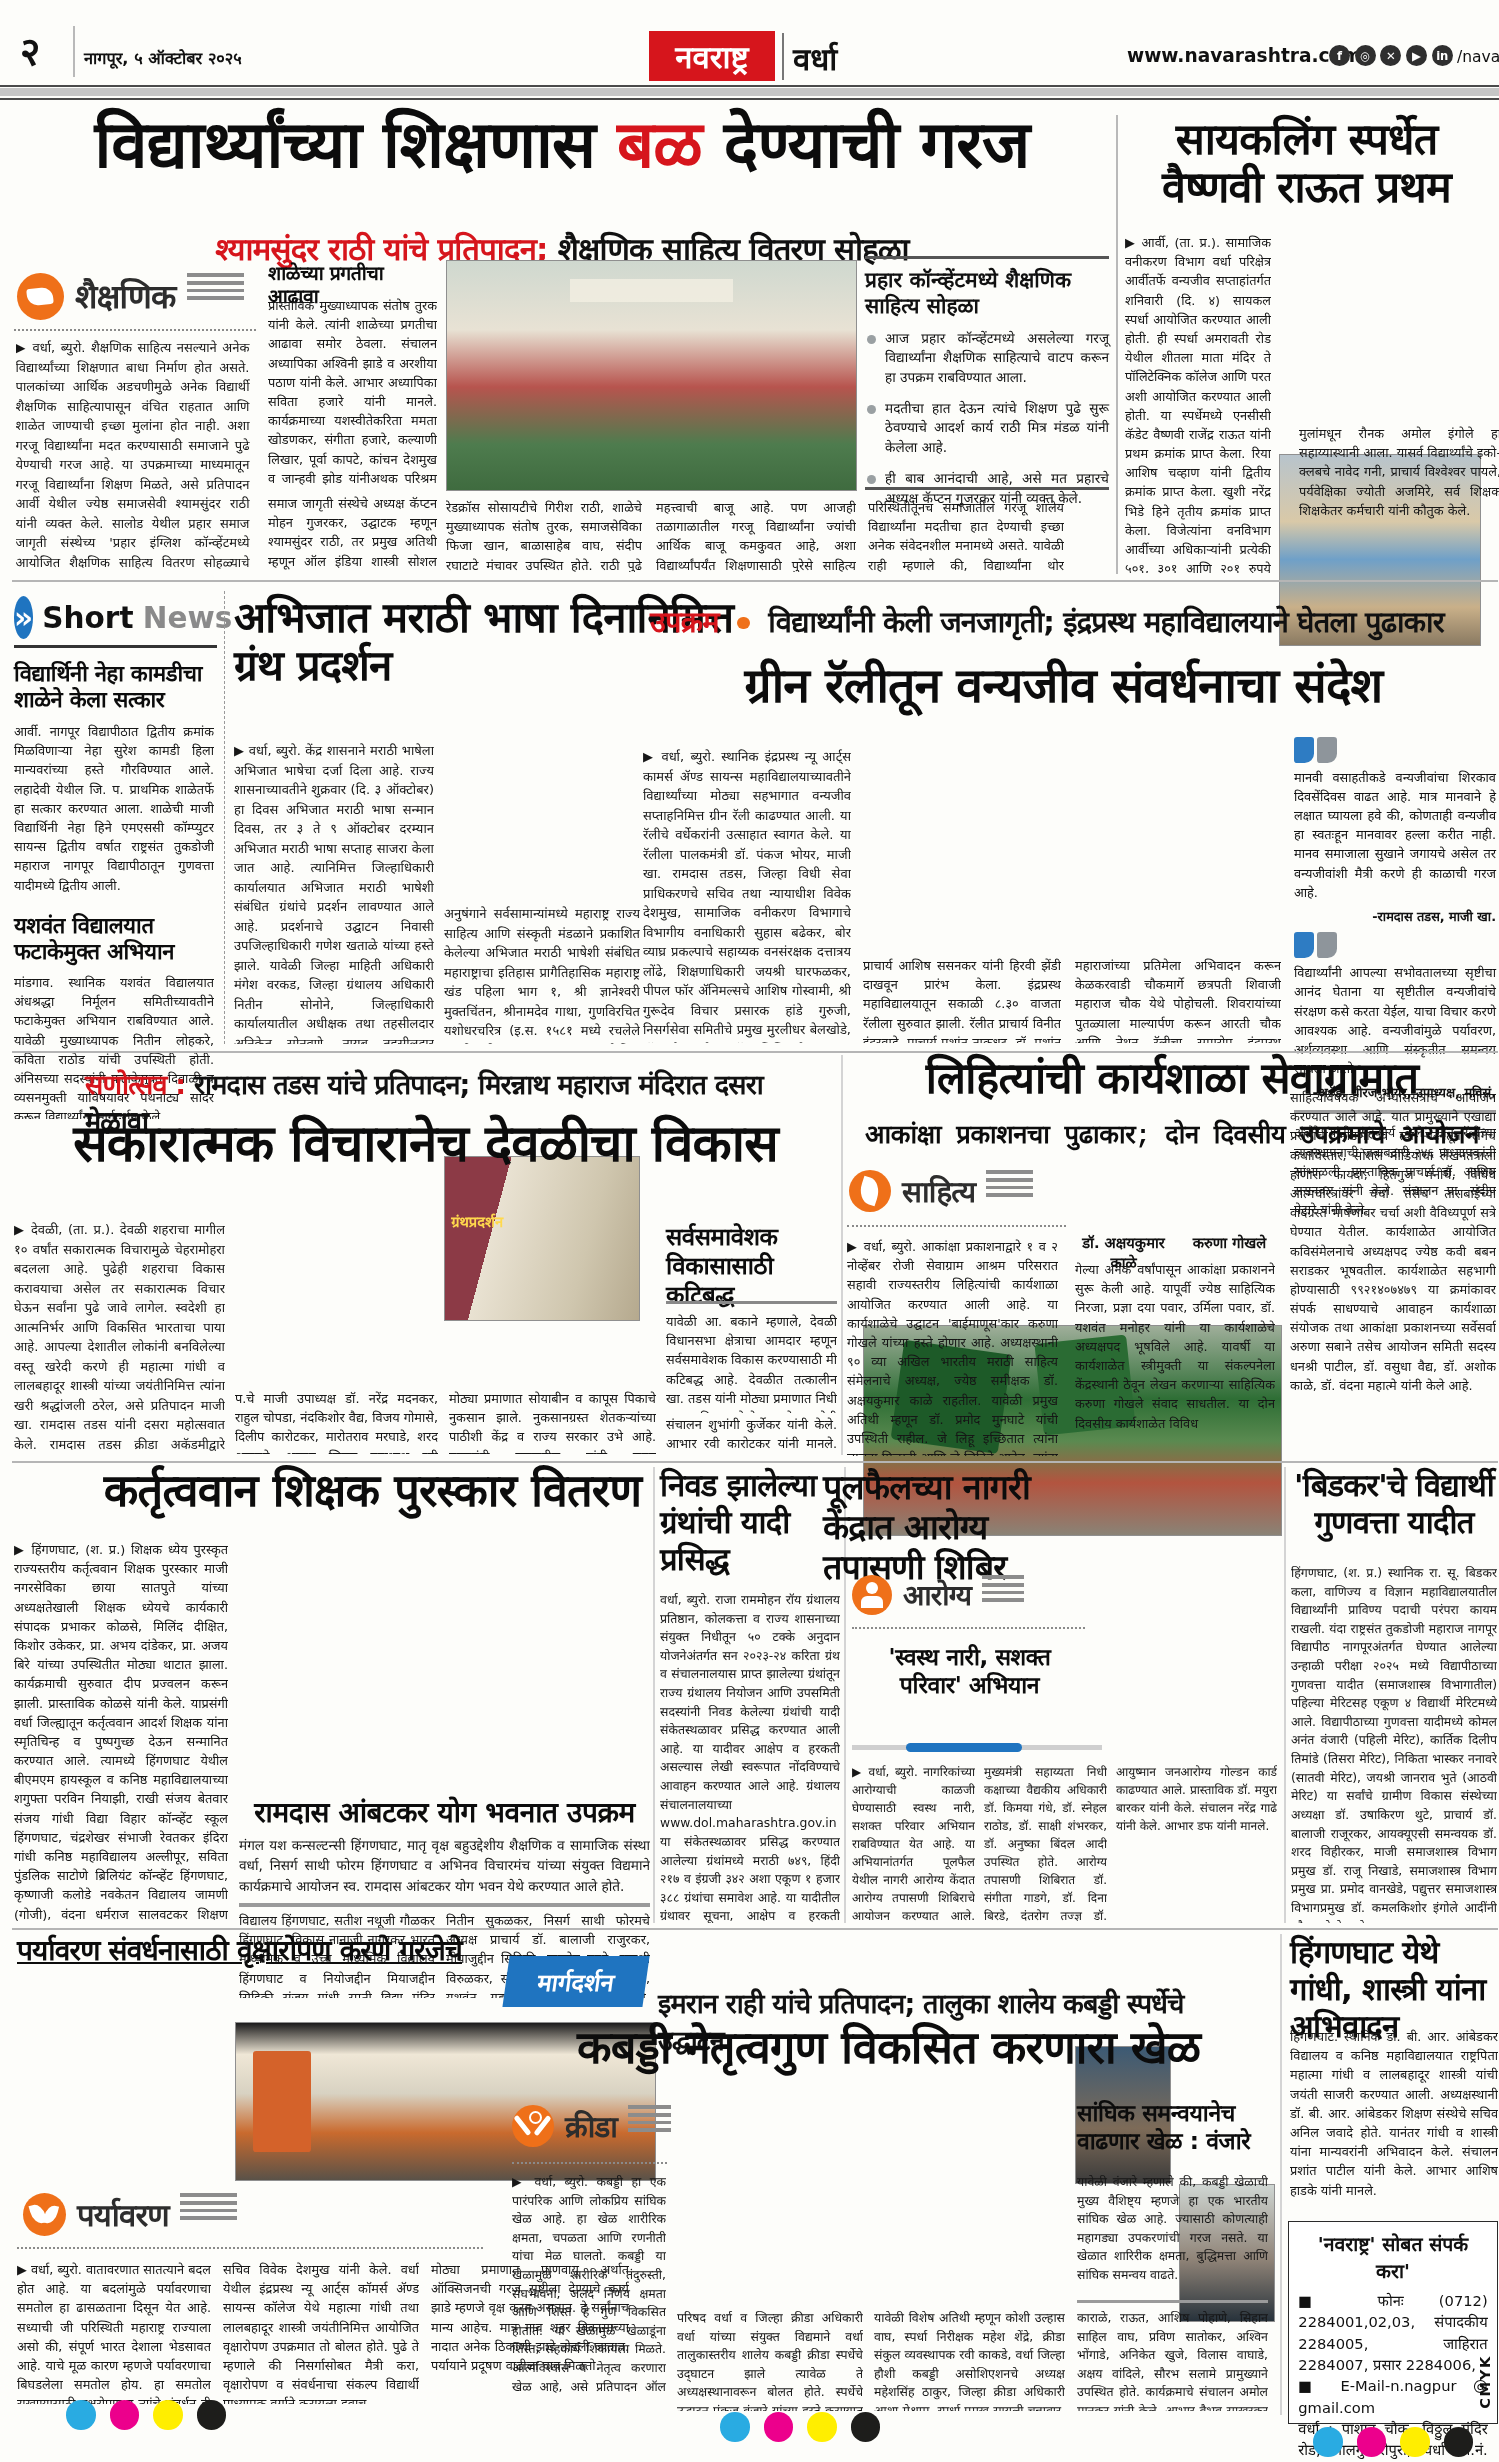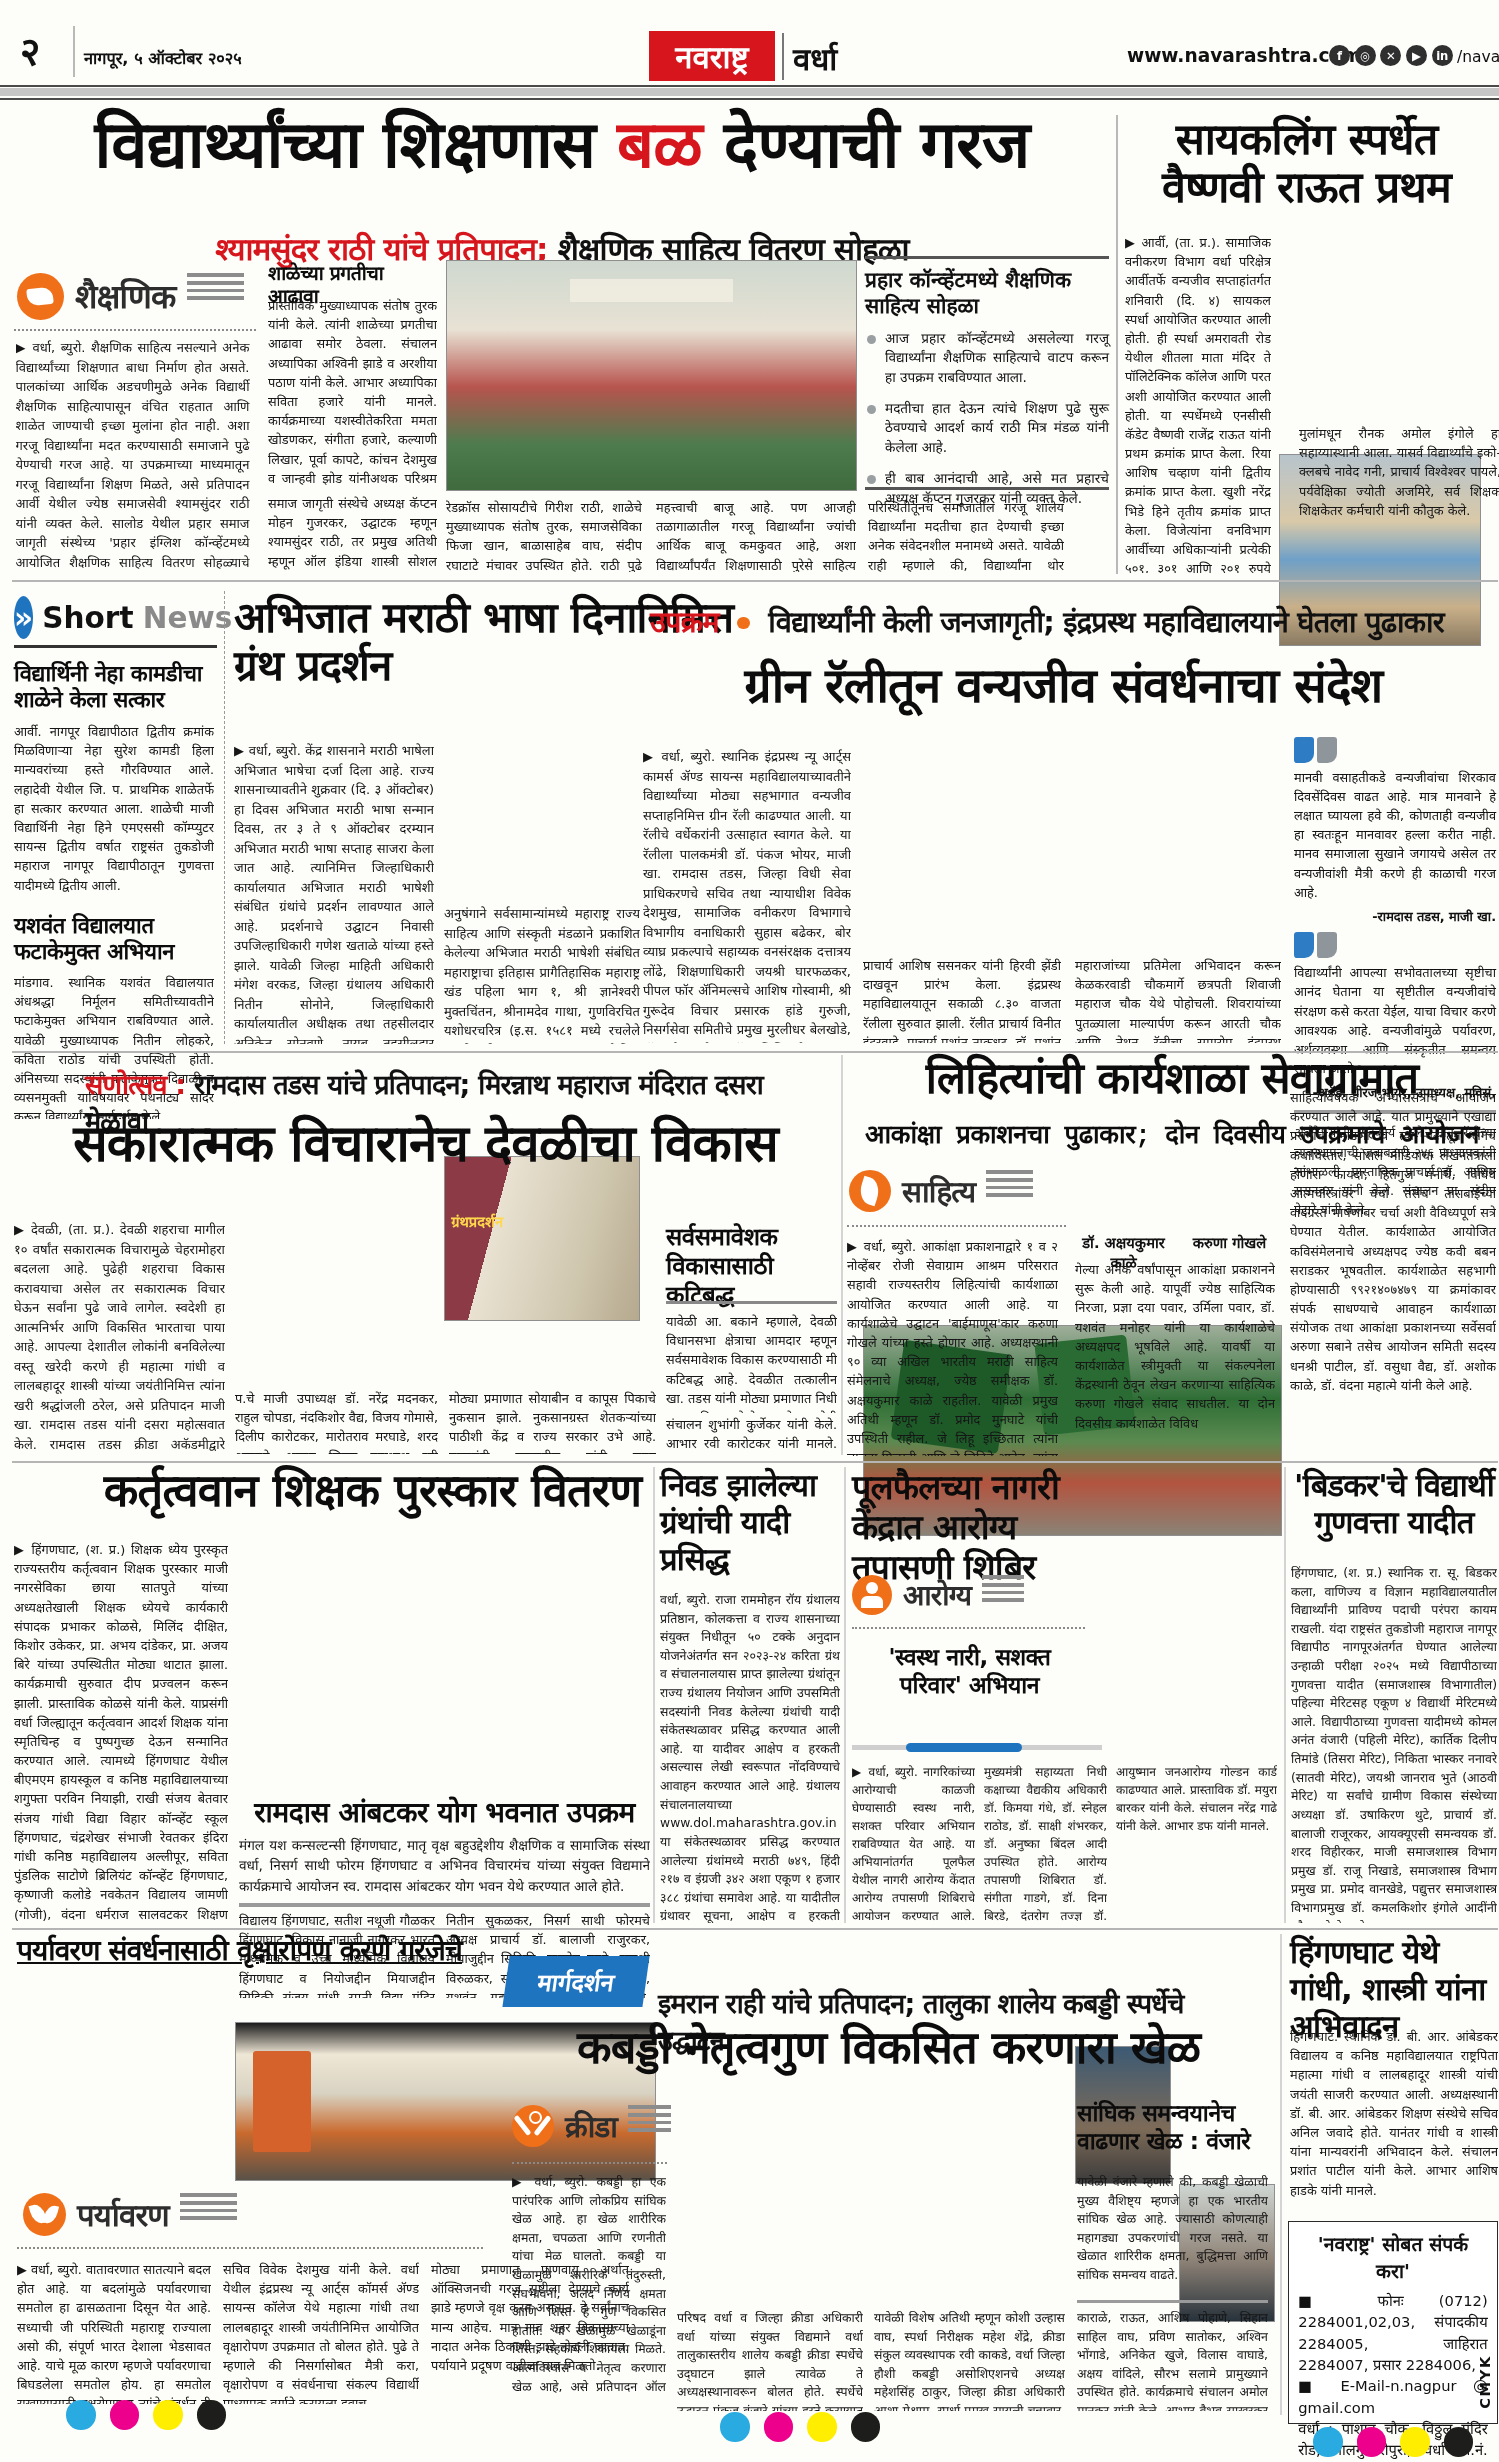--- a/index.html
+++ b/index.html
@@ -219,21 +219,21 @@
   <div class="abs bt" style="left:239px;top:1835px;width:411px;height:64px;font-size:13.6px;">मंगल यश कन्सल्टन्सी हिंगणघाट, मातृ वृक्ष बहुउद्देशीय शैक्षणिक व सामाजिक संस्था वर्धा, निसर्ग साथी फोरम हिंगणघाट व अभिनव विचारमंच यांच्या संयुक्त विद्यमाने कार्यक्रमाचे आयोजन स्व. रामदास आंबटकर योग भवन येथे करण्यात आले होते.</div>
   <div class="abs" style="left:239px;top:1903px;width:411px;height:3.9px;background:#9a9a9a;"></div>
   <div class="abs bt" style="left:239px;top:1911px;width:196px;height:87px;font-size:12.8px;">विद्यालय हिंगणघाट, सतीश नथूजी गौळकर हिंगणघाट, विकास नानाजी नागरकर भारत माध्यमिक व उच्च माध्यमिक विद्यालय हिंगणघाट व नियोजद्दीन मियाजद्दीन सिद्दिकी संजय गांधी स्मृती विद्या मंदिर हिंगणघाट यांचा समावेश आहे.</div>
   <div class="abs bt" style="left:446px;top:1911px;width:204px;height:87px;font-size:12.8px;">नितीन सुकळकर, निसर्ग साथी फोरमचे अध्यक्ष प्राचार्य डॉ. बालाजी राजुरकर, मीयाजुद्दीन सिद्दिकी, वासुदेव पडवे, राजश्री विरुळकर, संगीता मस्कर, मनोज गायधने, यशवंत गड्डवार यांची उपस्थिती होती. संचालन मिलिंद सावरकर यांनी केले. आभार नितीन सुकळकर यांनी मानले.</div>
 
   <div class="abs vrule" style="left:653px;top:1467px;height:456px;background:#d4d4d4;"></div>
   <div class="abs hl" style="left:660px;top:1467px;width:180px;font-size:31px;line-height:1.2;">निवड झालेल्या ग्रंथांची यादी प्रसिद्ध</div>
   <div class="abs bt" style="left:660px;top:1591px;width:180px;height:332px;font-size:12.4px;">वर्धा, ब्युरो. राजा राममोहन रॉय ग्रंथालय प्रतिष्ठान, कोलकत्ता व राज्य शासनाच्या संयुक्त निधीतून ५० टक्के अनुदान योजनेअंतर्गत सन २०२३-२४ करिता ग्रंथ व संचालनालयास प्राप्त झालेल्या ग्रंथांतून राज्य ग्रंथालय नियोजन आणि उपसमिती सदस्यांनी निवड केलेल्या ग्रंथांची यादी संकेतस्थळावर प्रसिद्ध करण्यात आली आहे. या यादीवर आक्षेप व हरकती असल्यास लेखी स्वरूपात नोंदविण्याचे आवाहन करण्यात आले आहे. ग्रंथालय संचालनालयाच्या www.dol.maharashtra.gov.in या संकेतस्थळावर प्रसिद्ध करण्यात आलेल्या ग्रंथांमध्ये मराठी ७४९, हिंदी २१७ व इंग्रजी ३४२ अशा एकूण १ हजार ३८८ ग्रंथांचा समावेश आहे. या यादीतील ग्रंथावर सूचना, आक्षेप व हरकती असल्यास १५ ऑक्टोबरपर्यंत लेखी स्वरूपात ग्रंथालय संचालक, ग्रंथालय संचालनालय, महाराष्ट्र राज्य, नगर भवन, मुंबई ४००००१या पत्त्यावर प्रत्यक्ष किंवा पोस्टाने अथवा ई-मेलवर पाठवावे,असे आवाहन प्रभारी ग्रंथपाल अशोक गाडेकर यांनी केले आहे.</div>
 
   <div class="abs vrule" style="left:844px;top:1467px;height:456px;background:#d4d4d4;"></div>
-  <div class="abs hl" style="left:852px;top:1467px;width:256px;font-size:34px;line-height:1.18;">पूलफैलच्या नागरी केंद्रात आरोग्य तपासणी शिबिर</div>
+  <div class="abs hl" style="left:823px;top:1467px;width:256px;font-size:34px;line-height:1.18;">पूलफैलच्या नागरी केंद्रात आरोग्य तपासणी शिबिर</div>
 
   <div class="abs badge" style="left:852px;top:1575px;width:233px;">
     <span class="circ" style="width:40px;height:40px;">
       <i style="position:absolute;left:14px;top:7px;width:12.4px;height:12.4px;border-radius:50%;background:#fff;display:block;"></i>
       <i style="position:absolute;left:9.3px;top:21px;width:22px;height:12.4px;border-radius:6.2px 6.2px 0 0;background:#fff;display:block;"></i>
     </span>
     <span class="title" style="font-size:28px;">आरोग्य</span>
     <span class="lines">
         <i style="width:42px;"></i>
         <i style="width:42px;"></i>

